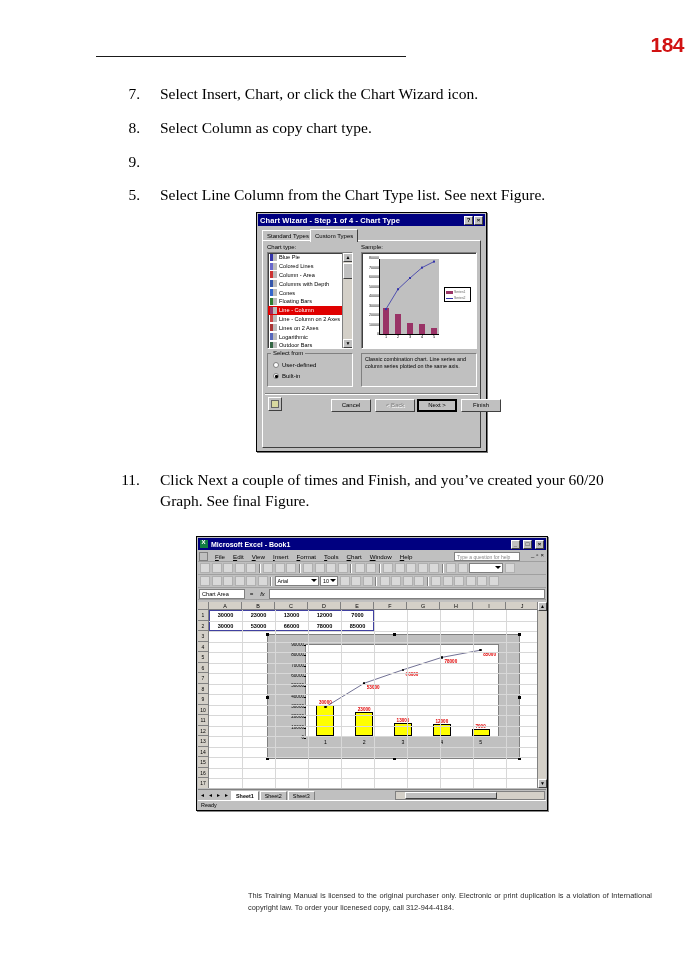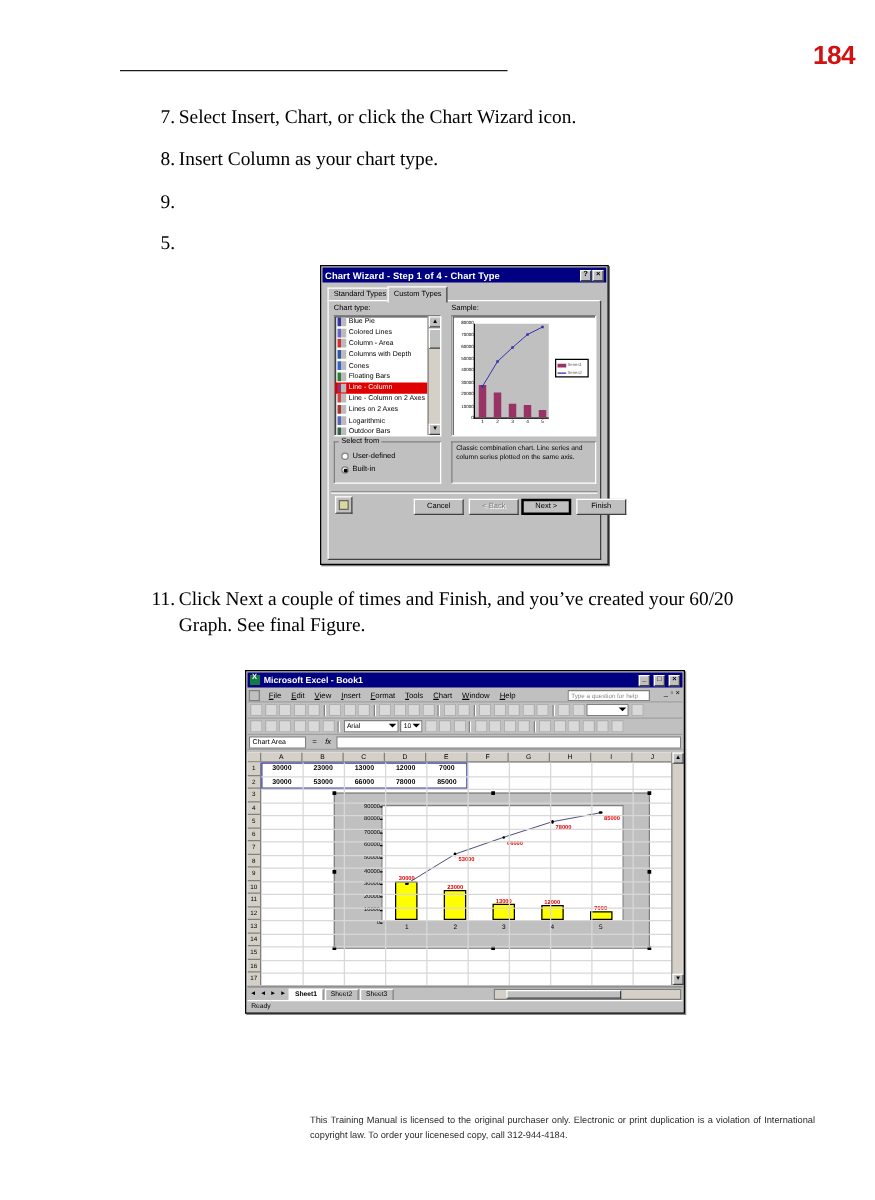--- a/index.html
+++ b/index.html
@@ -29,21 +29,21 @@
     position:absolute; right:16px; top:-3px;
     font-family:"Liberation Sans", sans-serif;
     font-weight:bold; font-size:21px; color:#d11212;
     letter-spacing:-0.5px;
   }
 
   
   .steps { position:absolute; left:110px; top:84px; width:500px; }
   .step { display:flex; font-size:15.5px; line-height:1.34; margin-bottom:13px; }
   .step-num { width:30px; text-align:right; flex:0 0 30px; }
-  .step-txt { margin-left:3px; }
+  .step-txt { margin-left:20px; }
   .steps2 { position:absolute; left:110px; top:470px; width:500px; }
   .steps2 .step { margin-bottom:0; }
   .steps2 .step-txt { width:452px; }
 
   
   .dialog {
     position:absolute; left:256px; top:212px; width:231px; height:240px;
     background:#c0c0c0;
     border:1px solid #000;
     box-shadow:1px 1px 0 #777;
@@ -354,27 +354,28 @@
   <div class="hdr-pageno">184</div>
 </div>
 
 <div class="steps">
   <div class="step">
     <span class="step-num">7.</span>
     <span class="step-txt">Select Insert, Chart, or click the Chart Wizard icon.</span>
   </div>
   <div class="step">
     <span class="step-num">8.</span>
-    <span class="step-txt">Insert Column as your chart type.</span>
+    <span class="step-txt">Select Column as copy chart type.</span>
   </div>
   <div class="step">
     <span class="step-num">9.</span>
   </div>
   <div class="step">
     <span class="step-num">5.</span>
+    <span class="step-txt">Select Line Column from the Chart Type list. See next Figure.</span>
   </div>
 </div>
 
 <div class="dialog">
 
   <div class="dlg-title">
     <span class="dlg-title-text">Chart Wizard - Step 1 of 4 - Chart Type</span>
     <span class="dlg-btns">
       <span class="dlg-btn">?</span>
       <span class="dlg-btn">×</span>

